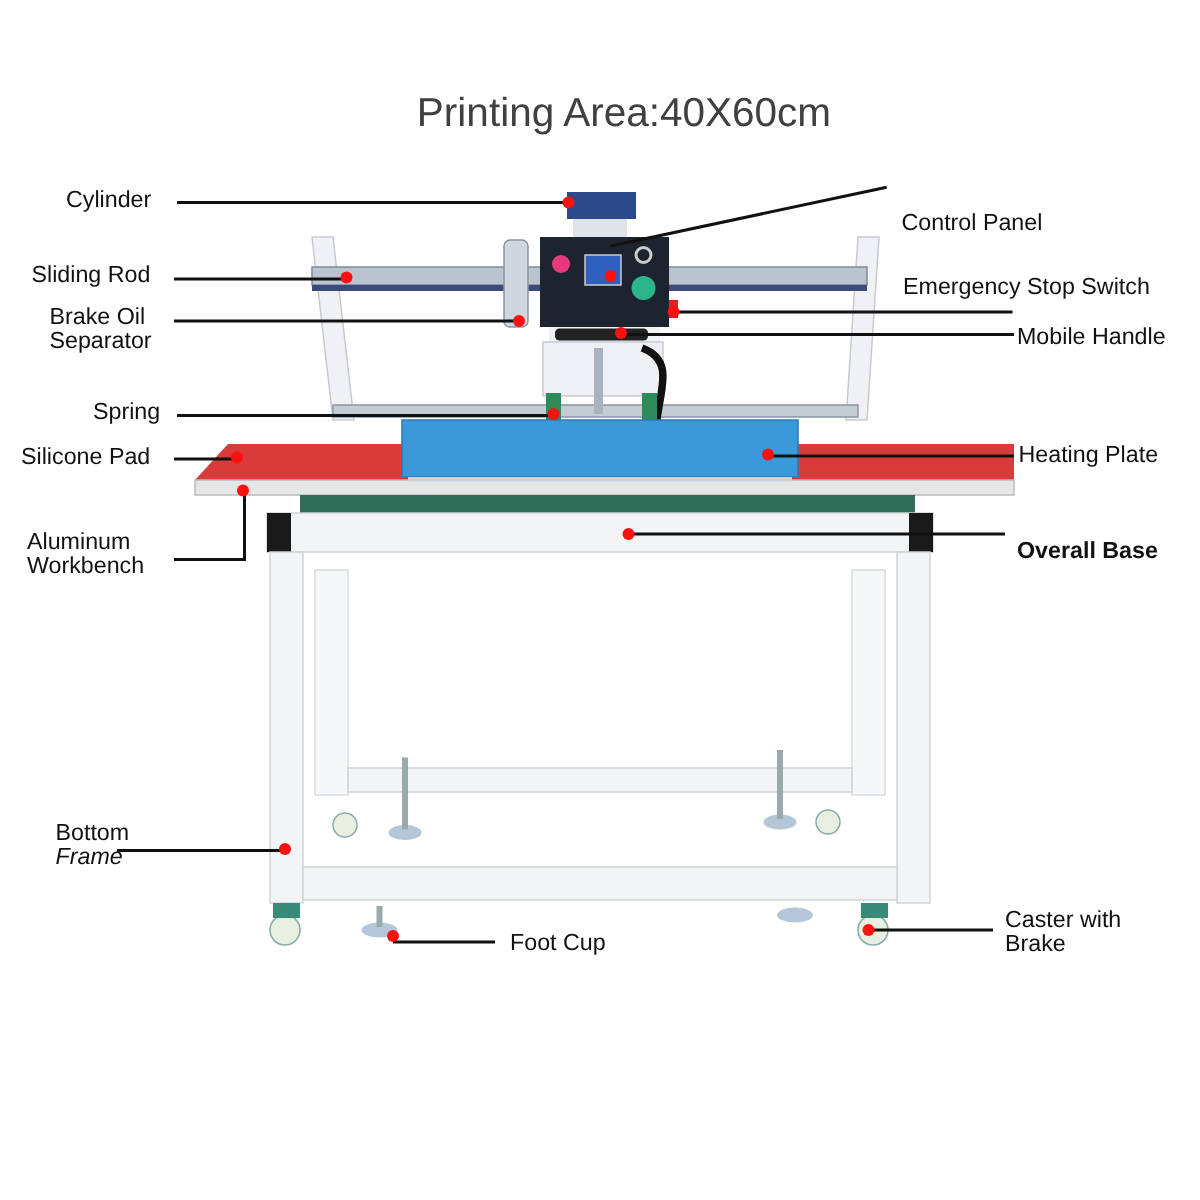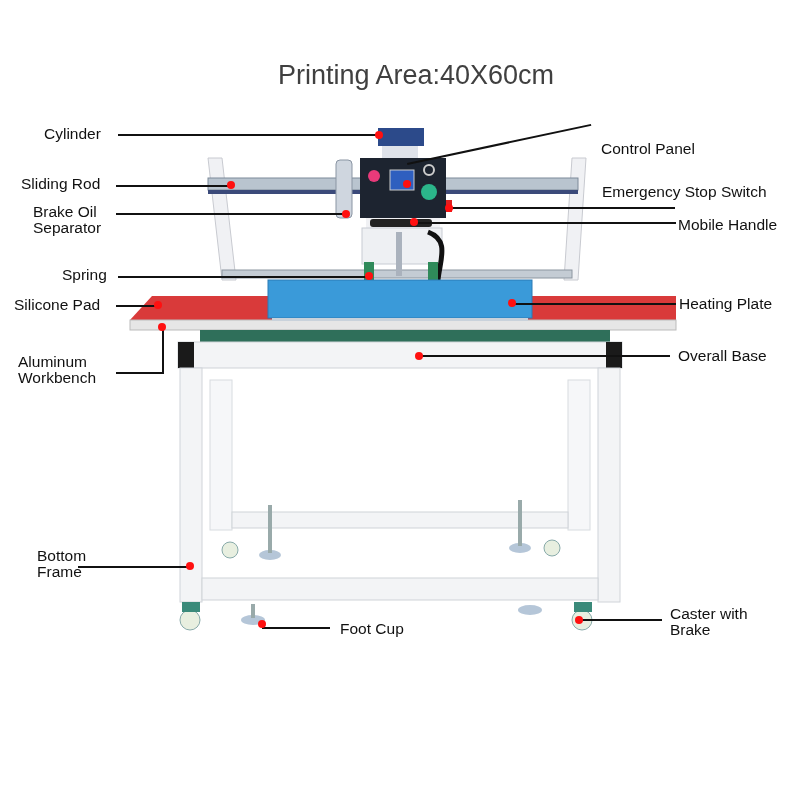--- a/index.html
+++ b/index.html
@@ -109,21 +109,21 @@
 <div class="line" style="left:116px;top:305px;width:42px;"></div>
 <div class="dot" style="left:158px;top:305px;"></div>
 
 <div class="label" style="left:18px;top:353px;">Aluminum</div>
 <div class="label" style="left:18px;top:369px;">Workbench</div>
 <div class="line" style="left:116px;top:372px;width:48px;"></div>
 <div class="vline" style="left:162px;top:327px;height:46px;"></div>
 <div class="dot" style="left:162px;top:327px;"></div>
 
 <div class="label" style="left:37px;top:547px;">Bottom</div>
-<div class="label" style="left:37px;top:563px;">Frame</div>
+<div class="label" style="left:37px;top:563px;font-style:italic;">Frame</div>
 <div class="line" style="left:78px;top:566px;width:112px;"></div>
 <div class="dot" style="left:190px;top:566px;"></div>
 
 <div class="label" style="left:340px;top:620px;">Foot Cup</div>
 <div class="line" style="left:262px;top:627px;width:68px;"></div>
 <div class="dot" style="left:262px;top:624px;"></div>
 
 <div class="label" style="left:601px;top:140px;text-align:center;">Control Panel</div>
 <div class="line" style="left:407px;top:163px;width:188px;transform-origin:0 0;transform:rotate(-12deg);"></div>
 <div class="dot" style="left:407px;top:184px;"></div>
@@ -133,20 +133,20 @@
 <div class="dot" style="left:449px;top:208px;"></div>
 
 <div class="label" style="left:678px;top:216px;">Mobile Handle</div>
 <div class="line" style="left:414px;top:222px;width:262px;"></div>
 <div class="dot" style="left:414px;top:222px;"></div>
 
 <div class="label" style="left:679px;top:295px;">Heating Plate</div>
 <div class="line" style="left:512px;top:303px;width:164px;"></div>
 <div class="dot" style="left:512px;top:303px;"></div>
 
-<div class="label" style="left:678px;top:347px;">Overall Base</div>
+<div class="label" style="left:678px;top:359px;font-weight:bold;">Overall Base</div>
 <div class="line" style="left:420px;top:355px;width:250px;"></div>
 <div class="dot" style="left:419px;top:356px;"></div>
 
 <div class="label" style="left:670px;top:605px;">Caster with</div>
 <div class="label" style="left:670px;top:621px;">Brake</div>
 <div class="line" style="left:580px;top:619px;width:82px;"></div>
 <div class="dot" style="left:579px;top:620px;"></div>
 
 </body></html>

